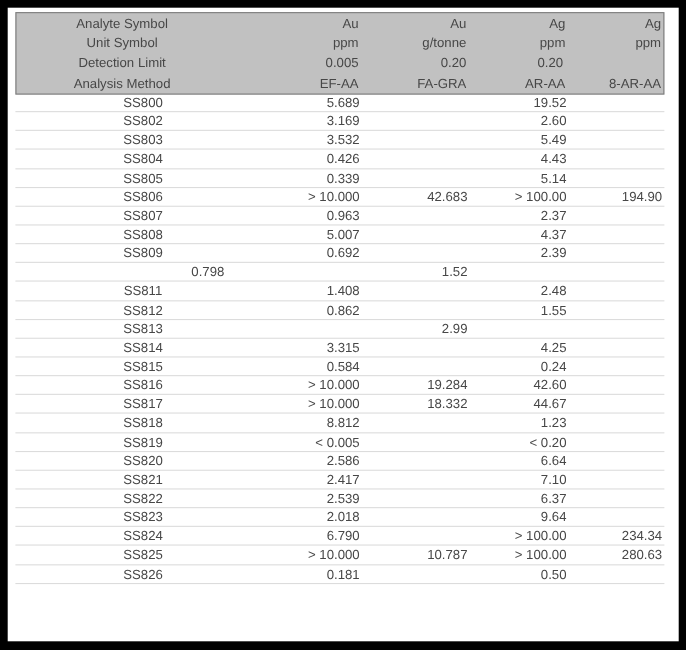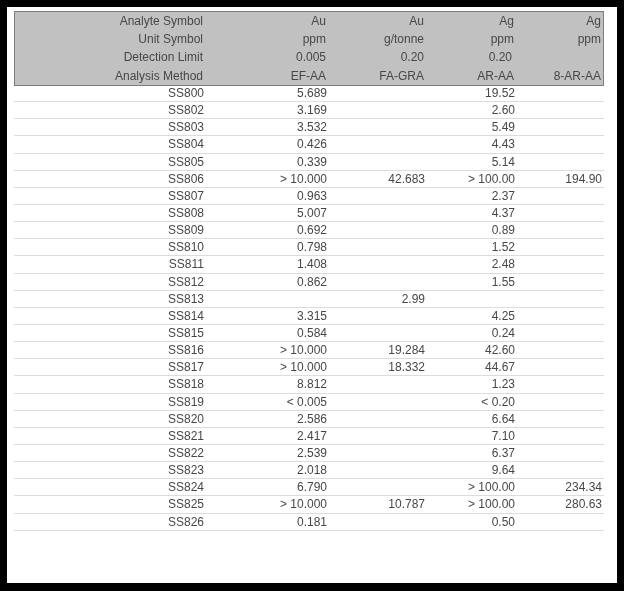--- a/index.html
+++ b/index.html
@@ -38,21 +38,21 @@
   }
   .drow {
     display: grid;
     grid-template-columns: 1fr 123px 98px 90px 89px;
     height: 17.15px;
     line-height: 17.15px;
     border-bottom: 1px solid #dcdcdc;
     white-space: nowrap;
   }
   .cell { overflow: hidden; }
-  .cell.label { text-align: right; padding-left: 4px; }
+  .cell.label { text-align: center; padding-left: 4px; }
   .drow .cell.label { padding-left: 2px; margin-left: 40px; }
   .cell.num { text-align: right; }
   .cell.num.last { padding-right: 2px; }
 </style>
 </head>
 <body>
 
 <div class="content">
   <div class="header-box" id="headerBox">
       <div class="hrow">
@@ -137,25 +137,24 @@
         <div class="cell label">SS808</div>
         <div class="cell num">5.007</div>
         <div class="cell num"></div>
         <div class="cell num">4.37</div>
         <div class="cell num last"></div>
       </div>
       <div class="drow">
         <div class="cell label">SS809</div>
         <div class="cell num">0.692</div>
         <div class="cell num"></div>
-        <div class="cell num">0.89</div>
-        <div class="cell num last"></div>
-      </div>
-      <div class="drow">
-        <div class="cell label">SS810</div>
+        <div class="cell num">2.39</div>
+        <div class="cell num last"></div>
+      </div>
+      <div class="drow">
         <div class="cell num">0.798</div>
         <div class="cell num"></div>
         <div class="cell num">1.52</div>
         <div class="cell num last"></div>
       </div>
       <div class="drow">
         <div class="cell label">SS811</div>
         <div class="cell num">1.408</div>
         <div class="cell num"></div>
         <div class="cell num">2.48</div>

